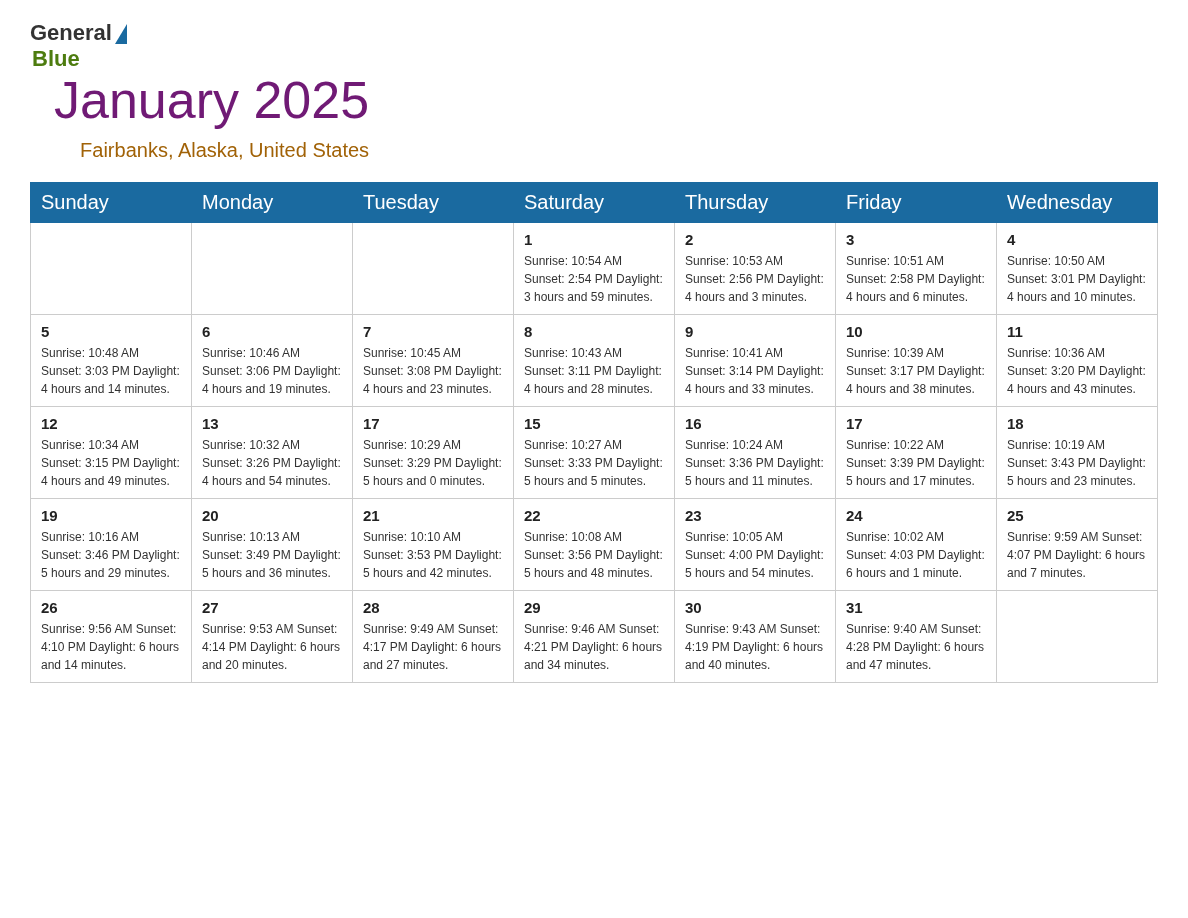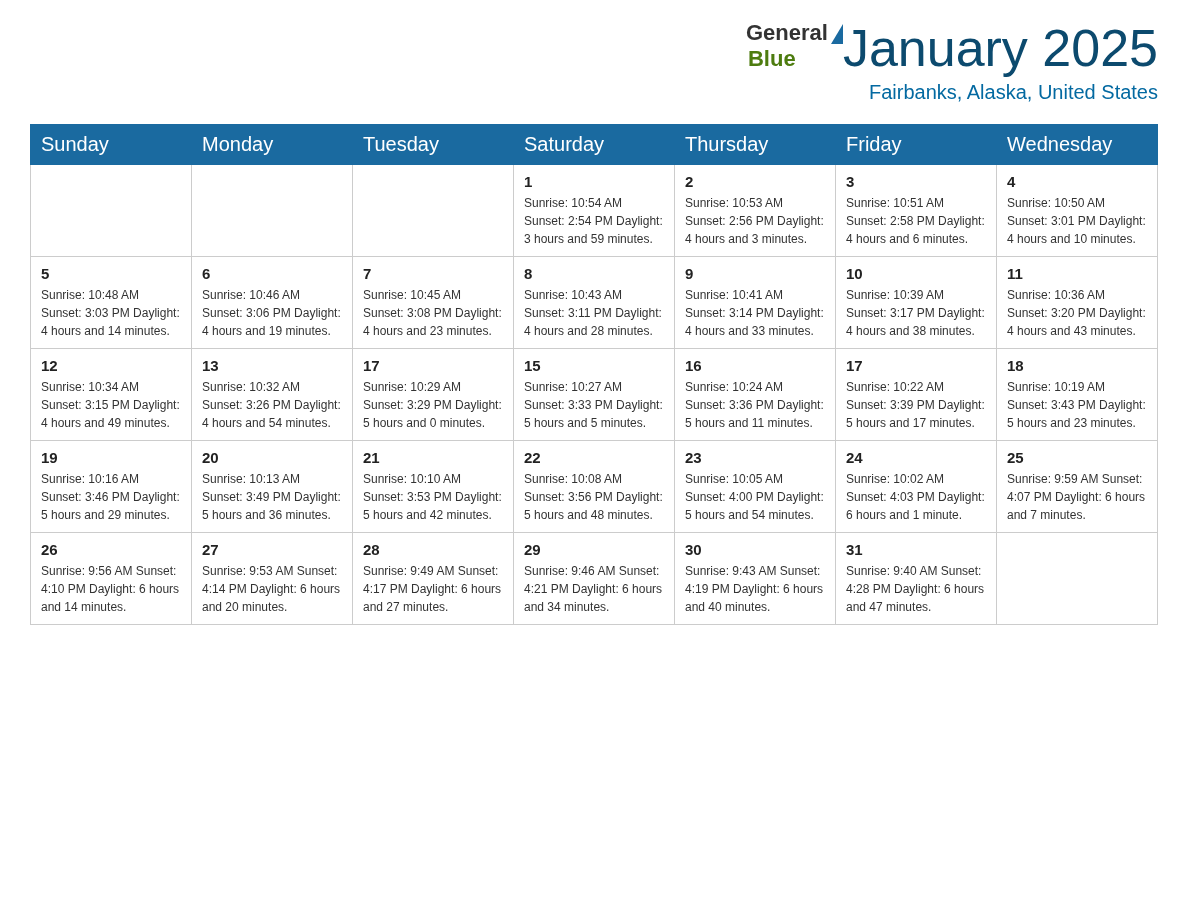--- a/index.html
+++ b/index.html
@@ -5,23 +5,24 @@
     * { box-sizing: border-box; margin: 0; padding: 0; }
     body {
       font-family: Arial, sans-serif;
       background: #fff;
       padding: 20px 30px;
       width: 1188px;
       min-height: 918px;
     }
     .header {
       display: flex;
-      justify-content: flex-end;
+      justify-content: flex-start;
       align-items: flex-start;
       margin-bottom: 20px;
+      flex-direction: column;
     }
     .logo {
       display: flex;
       flex-direction: column;
       align-items: flex-start;
     }
     .logo-top {
       display: flex;
       align-items: center;
     }
@@ -44,27 +45,28 @@
       font-weight: bold;
       color: #4d7c0f;
       margin-left: 2px;
     }
     .title-block {
       text-align: right;
     }
     .main-title {
       font-size: 52px;
       font-weight: normal;
-      color: #0c4a6e;
+      color: #701a75;
       line-height: 1.1;
+      margin-left: 24px;
     }
     .subtitle {
       font-size: 20px;
-      color: #0369a1;
-      margin-top: 4px;
+      color: #a16207;
+      margin-top: 10px;
     }
     .calendar {
       width: 100%;
       border-collapse: collapse;
     }
     .calendar thead th {
       background-color: #1a6aa0;
       color: #fff;
       padding: 8px 10px;
       text-align: left;

